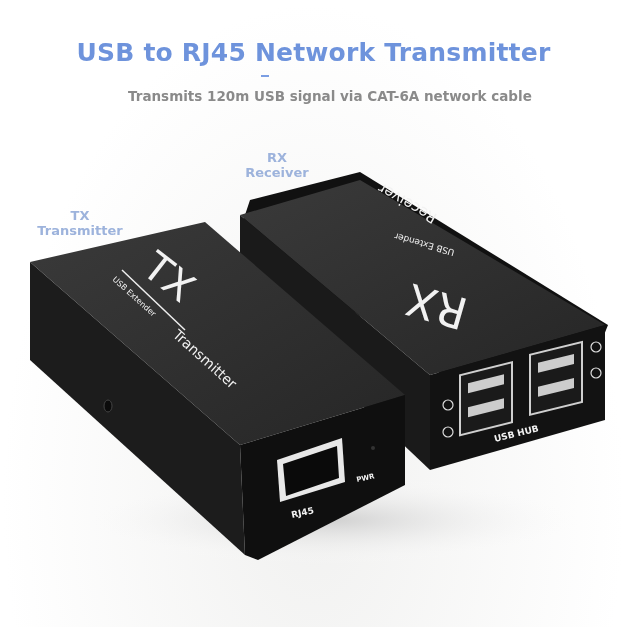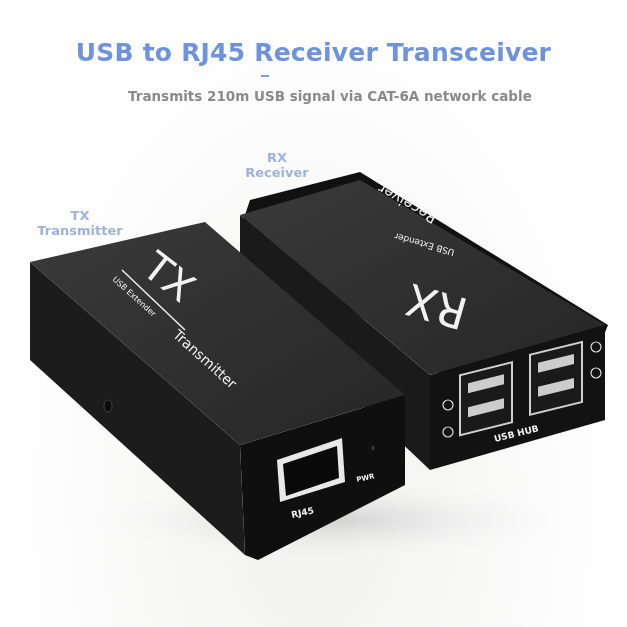--- a/index.html
+++ b/index.html
@@ -23,23 +23,23 @@
     position: absolute; text-align: center; font-size: 13px; line-height: 15px; font-weight: bold;
   }
   svg.product { position: absolute; left: 0; top: 0; }
   .print { fill: #f2f2f2; font-family: "DejaVu Sans", sans-serif; }
 </style>
 </head>
 <body>
 
 <div class="stage"></div>
 
-<div class="title" style="color:#6e93dc;">USB to RJ45 Receiver Transceiver</div>
+<div class="title" style="color:#6e93dc;">USB to RJ45 Network Transmitter</div>
 <div class="dash"></div>
-<div class="subtitle">Transmits 210m USB signal via CAT-6A network cable</div>
+<div class="subtitle">Transmits 120m USB signal via CAT-6A network cable</div>
 
 <div class="label" style="left:232px; top:150px; width:90px; color:#9db3dc;">
   <div>RX</div>
   <div>Receiver</div>
 </div>
 <div class="label" style="left:30px; top:208px; width:100px; color:#9db3dc;">
   <div>TX</div>
   <div>Transmitter</div>
 </div>
 

